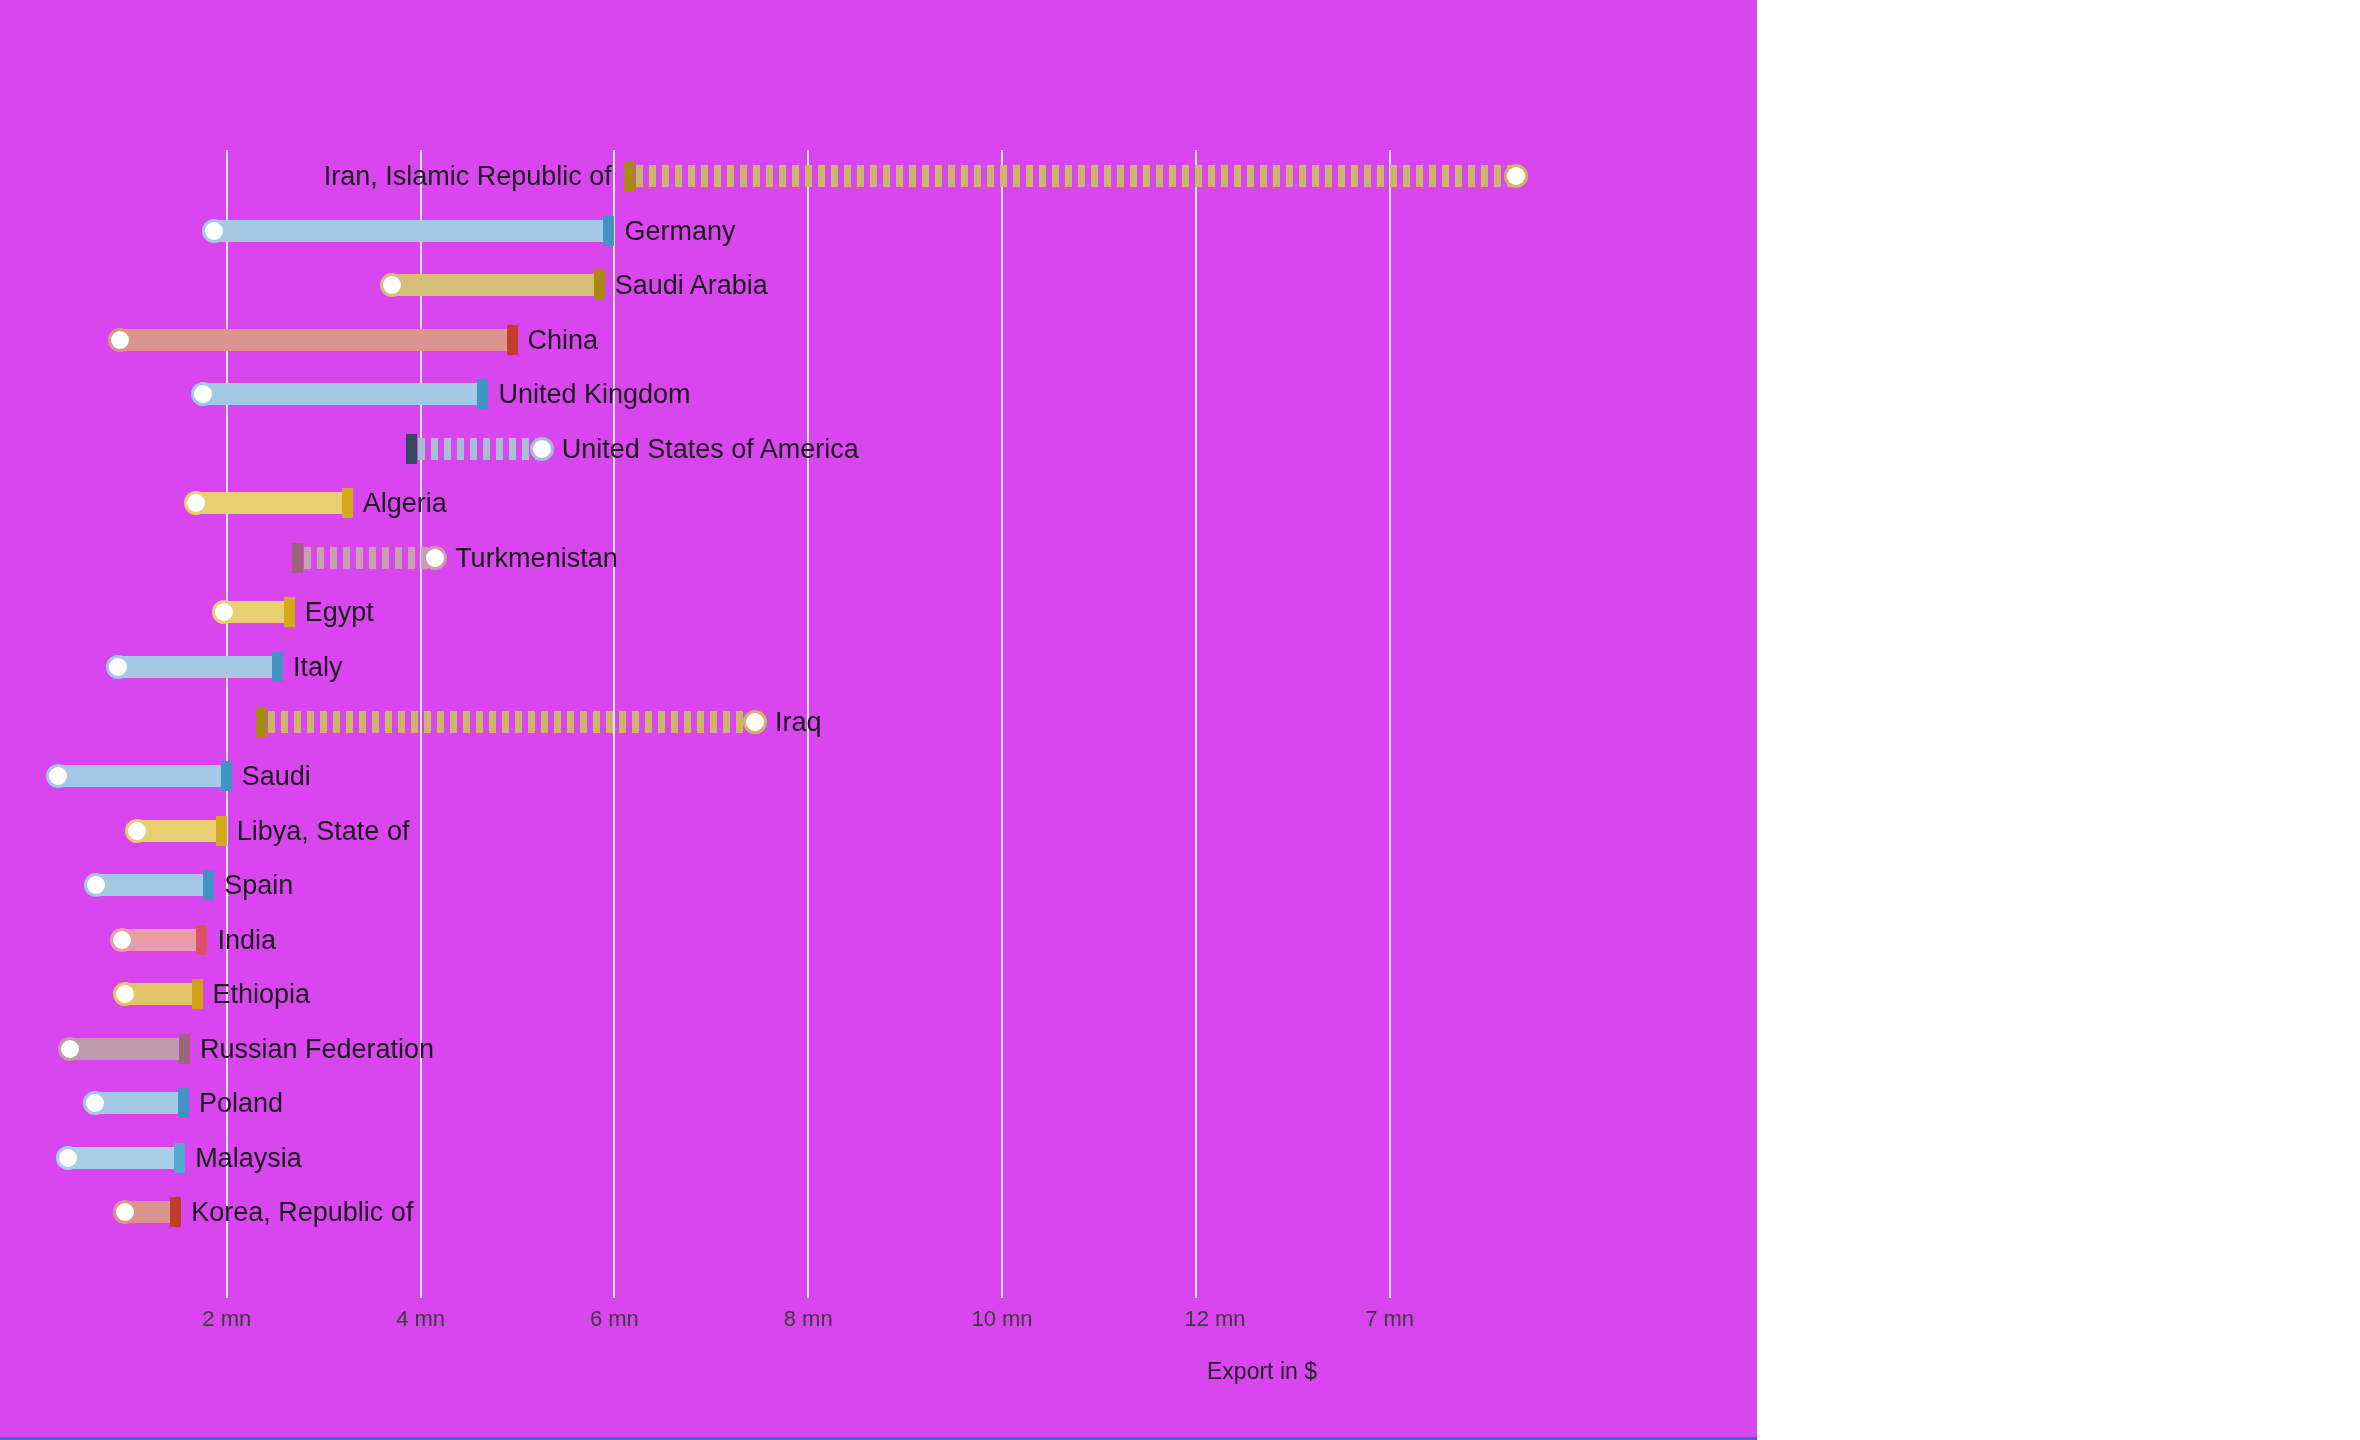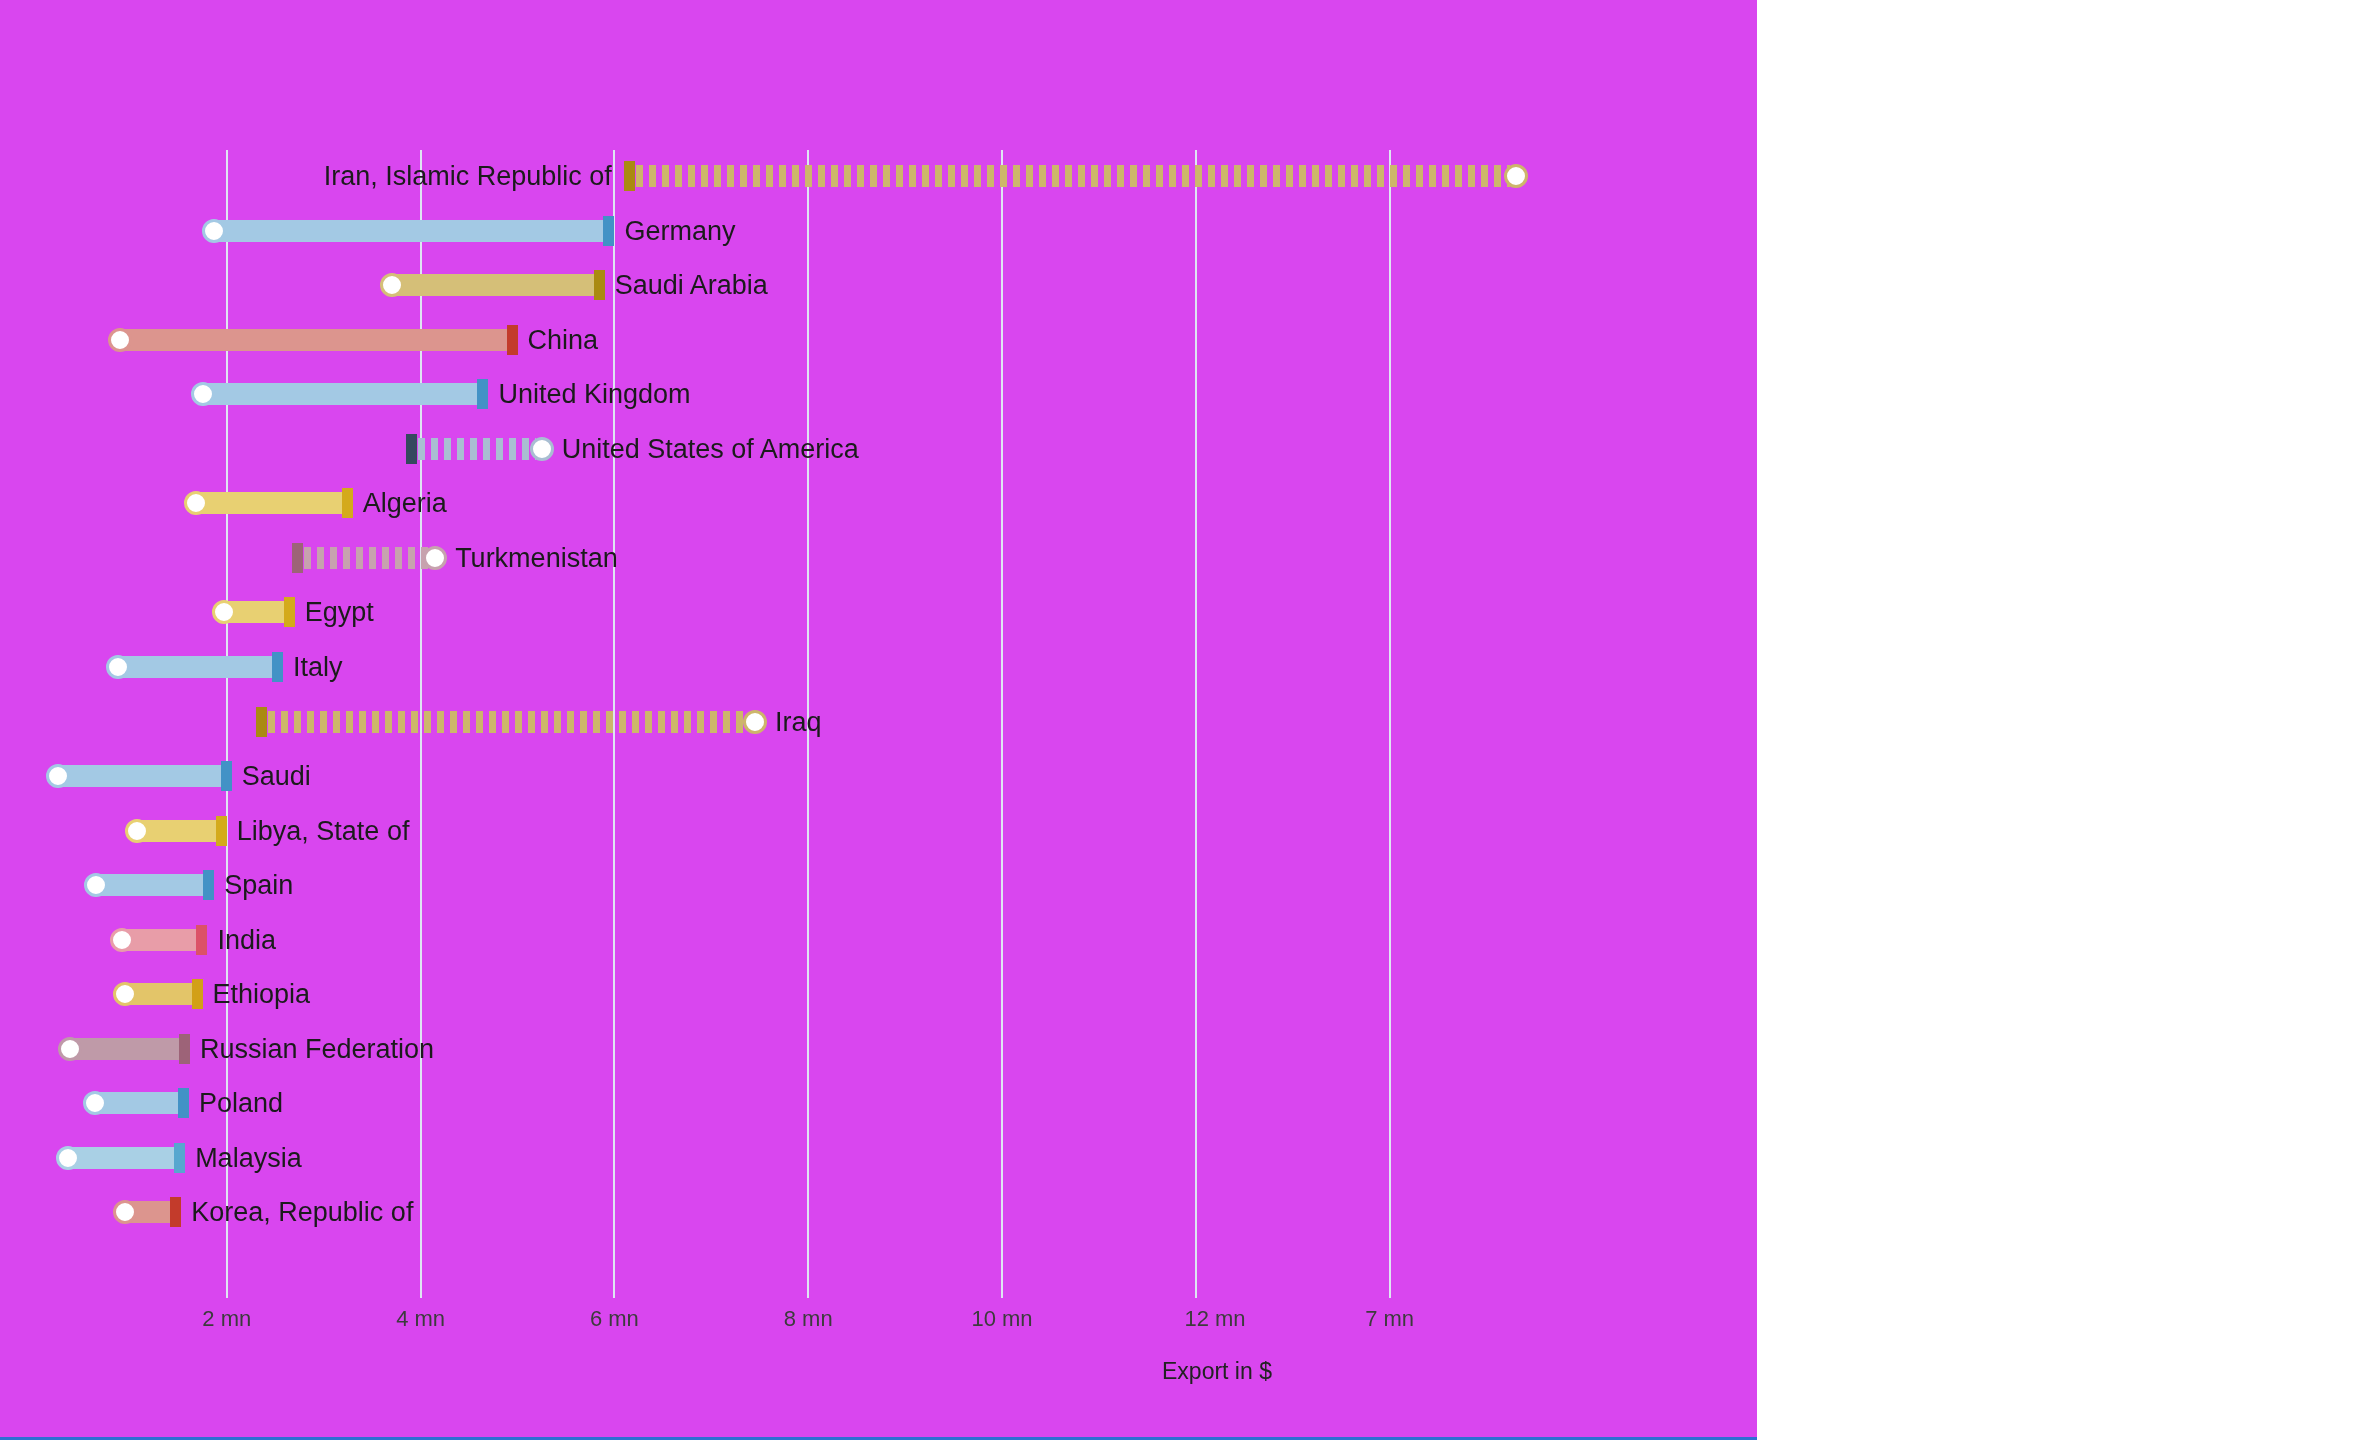--- a/index.html
+++ b/index.html
@@ -7,21 +7,21 @@
   .stage{position:relative;width:2360px;height:1440px;}
   .chart-area{position:absolute;left:0;top:0;width:1757px;height:1440px;background:#d946ef;}
   .panel{position:absolute;left:1757px;top:0;width:603px;height:1440px;background:#ffffff;}
   .gridline{position:absolute;width:2px;top:150px;height:1148px;background:#dee5f2;}
   .row-label{position:absolute;font-size:27px;color:#1b1b1b;white-space:nowrap;line-height:30px;}
   .bar{position:absolute;height:22px;}
   .bar.striped{background:none;}
   .tick{position:absolute;width:11px;height:30px;}
   .dot{position:absolute;width:18px;height:18px;border-radius:50%;background:#ffffff;border-style:solid;border-width:3px;}
   .x-tick{position:absolute;width:90px;text-align:center;font-size:22px;color:#3c3c3c;}
-  .x-title{position:absolute;left:1162px;top:1358px;width:200px;font-size:23px;color:#222222;}
+  .x-title{position:absolute;left:1162px;top:1358px;width:200px;text-align:center;font-size:23px;color:#222222;}
   .bottom-strip{position:absolute;left:0;top:1437px;width:1757px;height:3px;background:#2e6fd2;}
 </style>
 </head>
 <body>
 
 <div class="stage">
 
   <div class="chart-area">
     <div id="gridlines">
         <div class="gridline" style="left: 225.8px;"></div>

